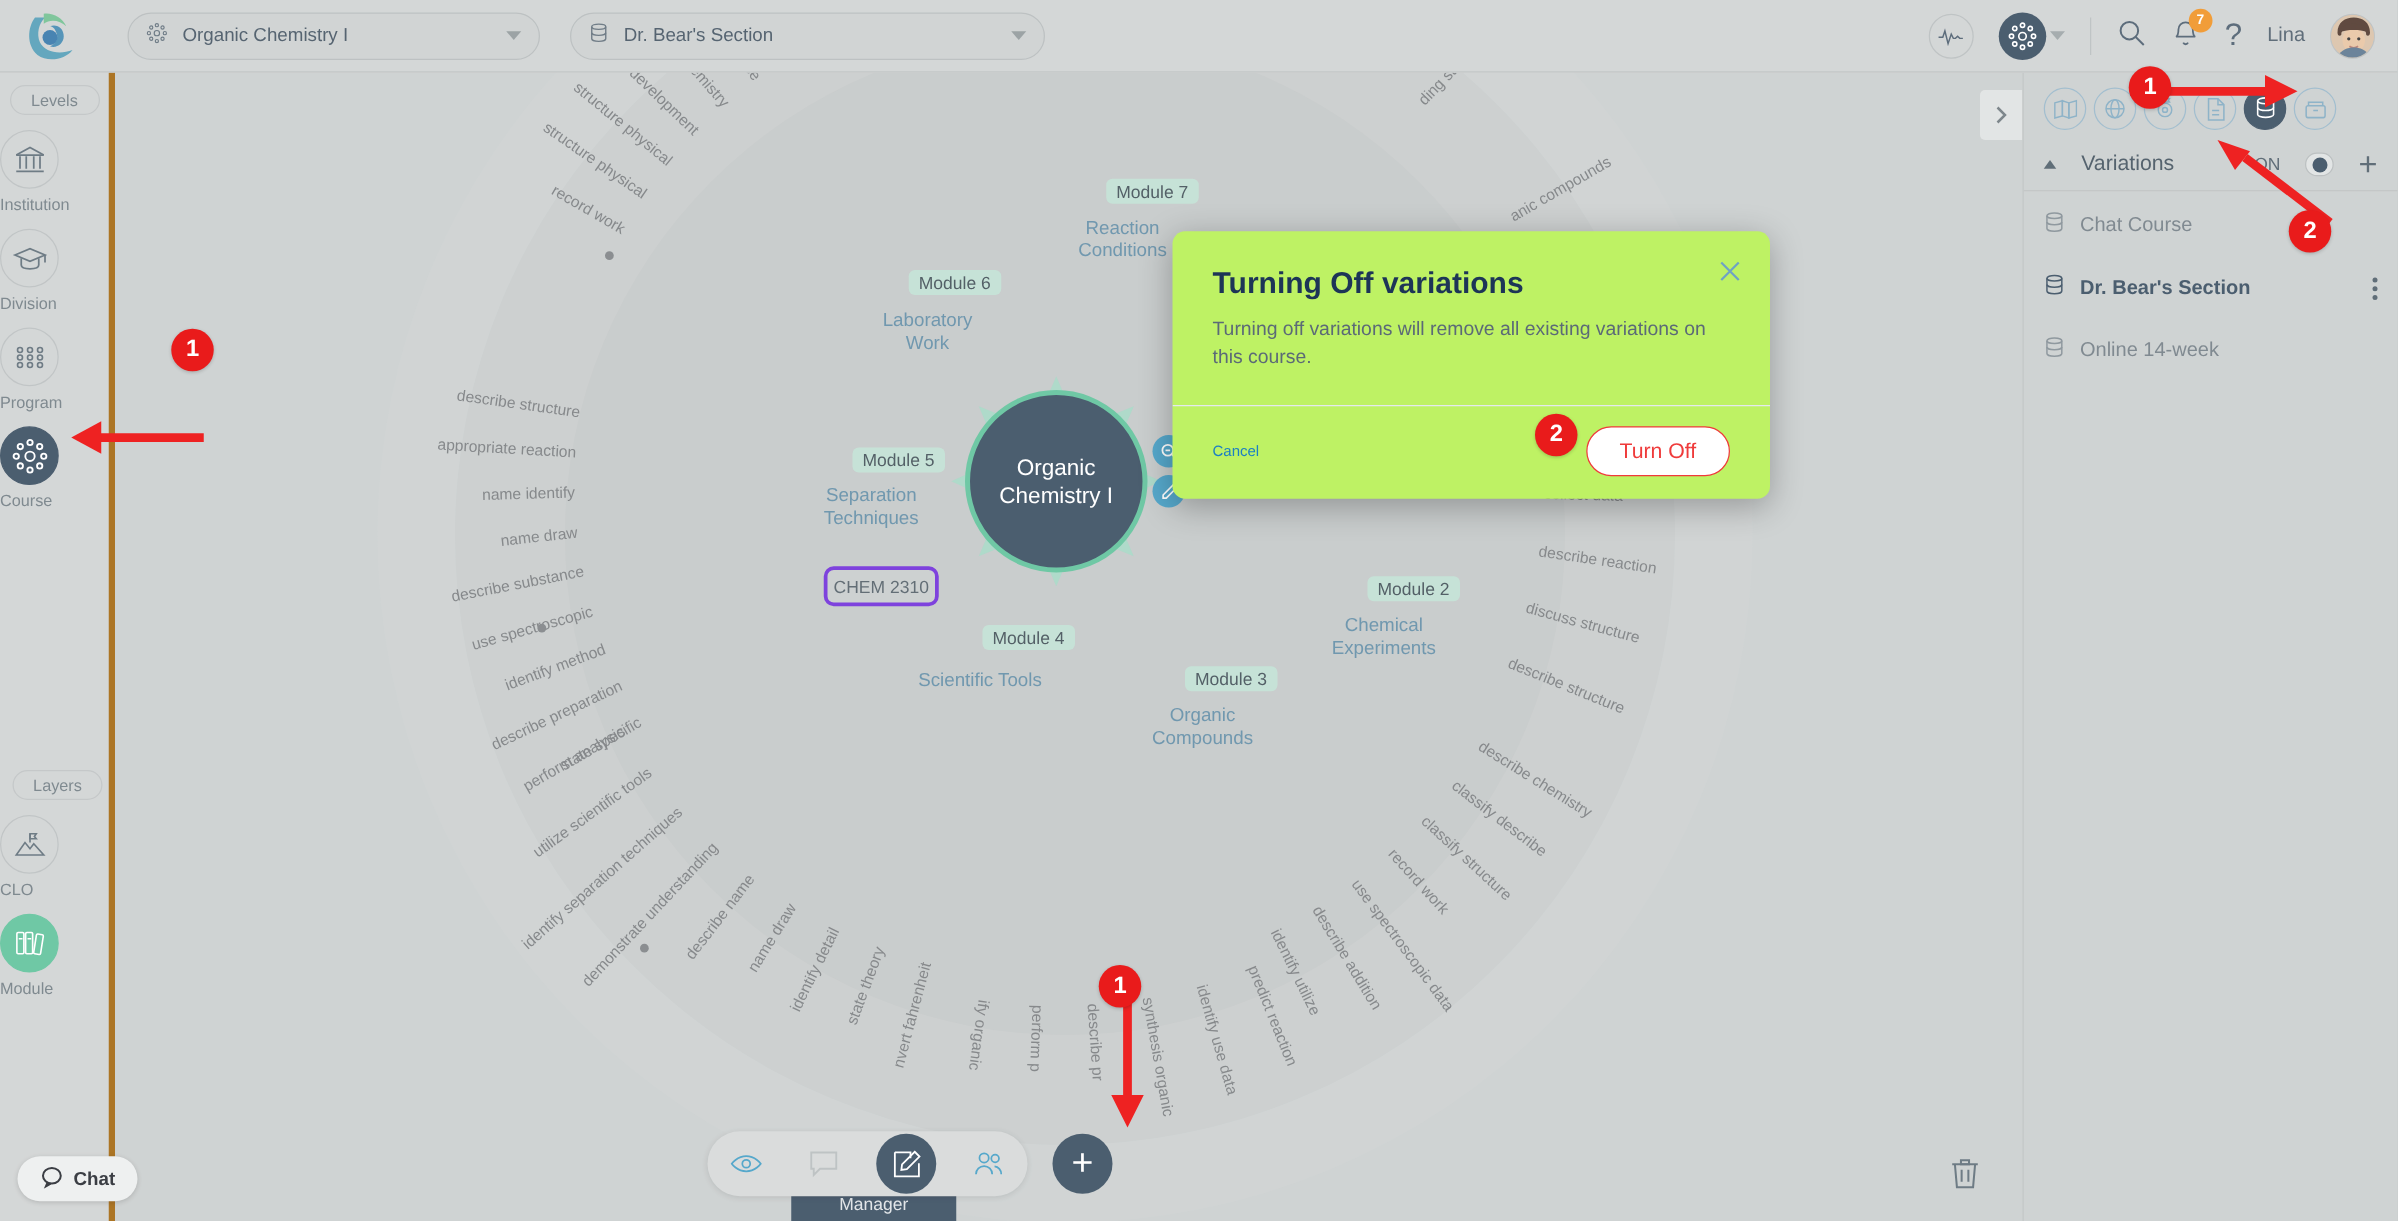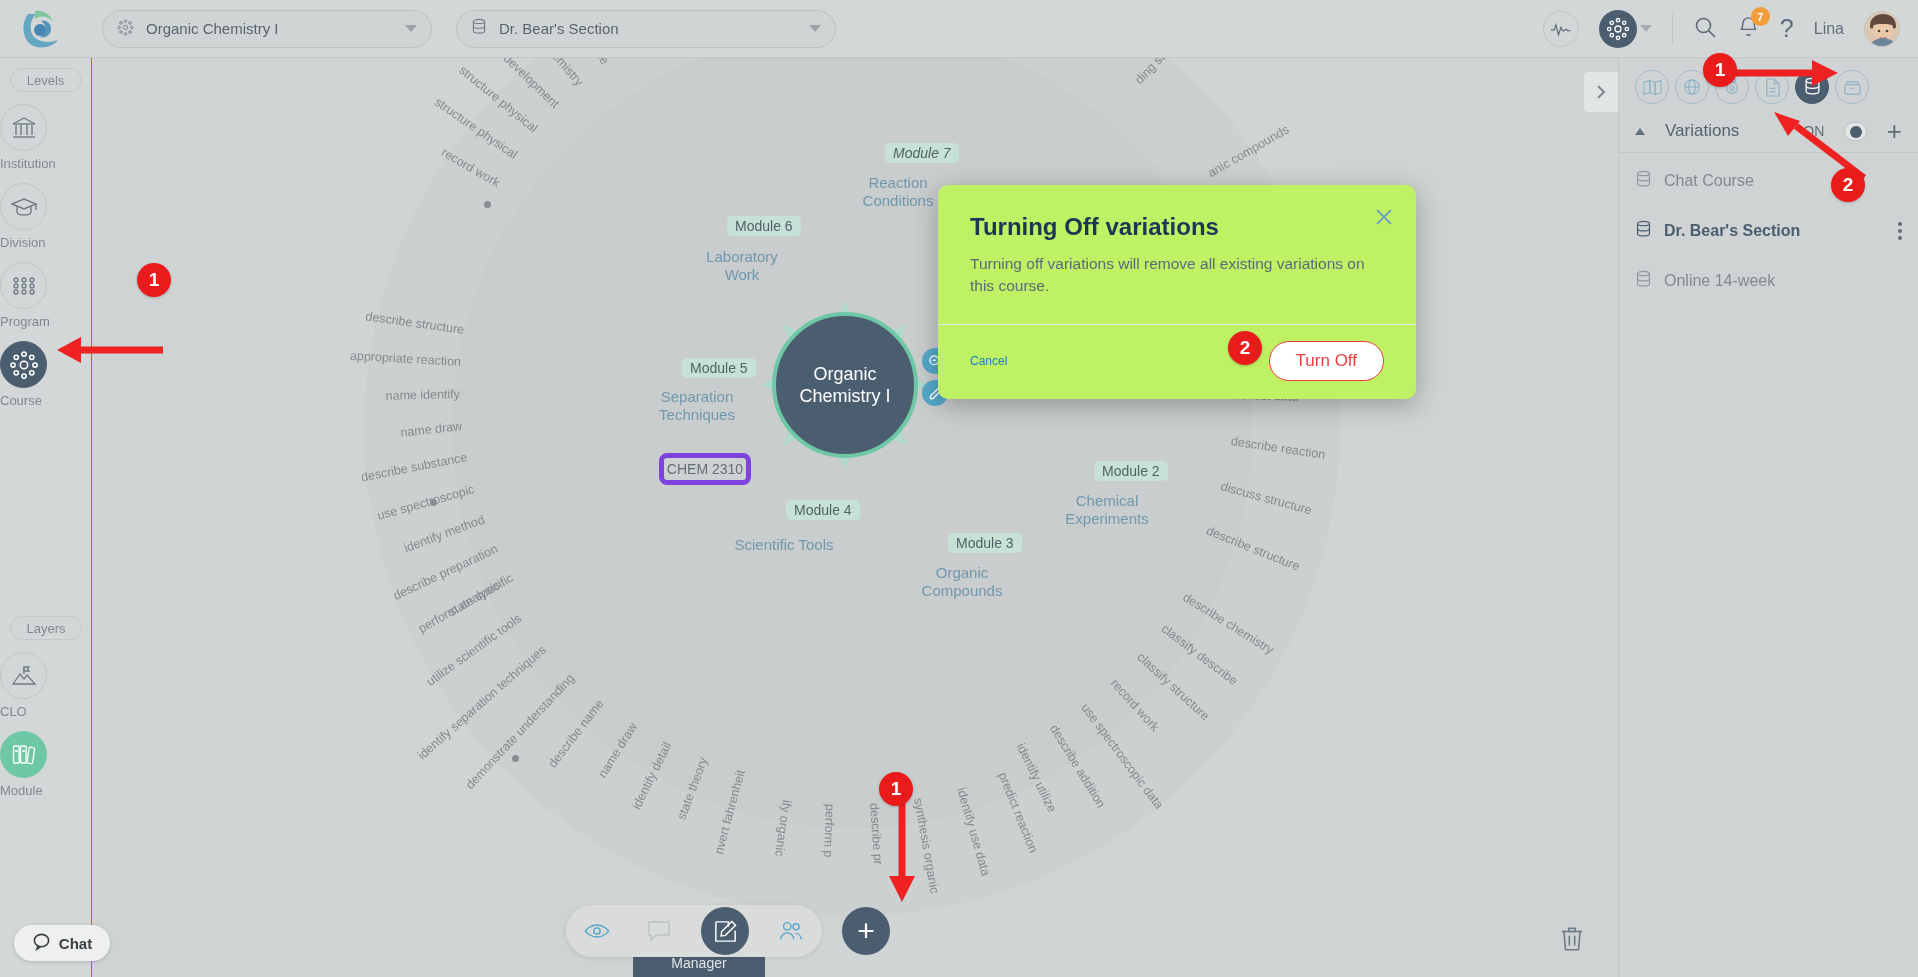--- a/index.html
+++ b/index.html
@@ -49,21 +49,21 @@
   }
   .user-name { color: #4a5a68; font-size: 16px; }
   .avatar {
     width: 36px; height: 36px; border-radius: 50%; overflow: hidden;
     background: #e4bf9c; border: 1px solid #b7bcbd; position: relative;
   }
 
   
   .rail {
     position: absolute; top: 58px; left: 0; width: 92px; height: 919px;
-    background: #cfd2d2; border-right: 1px solid #a16207; z-index: 30;
+    background: #cfd2d2; border-right: 5px solid #a16207; z-index: 30;
   }
   .rail-chip {
     margin: 10px auto 0; width: 72px; height: 24px; border-radius: 12px;
     border: 1px solid #bdc1c2; display: flex; align-items: center; justify-content: center;
     color: #6e7a81; font-size: 13px;
   }
   .rail-item { margin-top: 12px; display: flex; flex-direction: column; align-items: flex-start; }
   .rail-icon {
     width: 47px; height: 47px; border-radius: 50%; border: 1px solid #b9bebf;
     display: flex; align-items: center; justify-content: center; background: transparent;
@@ -108,21 +108,21 @@
     border-radius: 50%; background: #33485c; border: 4px solid #5cc199;
     display: flex; align-items: center; justify-content: center;
     text-align: center; color: #ffffff; font-size: 18px; line-height: 1.25; z-index: 6;
   }
   .mini-btn {
     position: absolute; width: 26px; height: 26px; border-radius: 50%;
     background: #3f9cc4; display: flex; align-items: center; justify-content: center; z-index: 8;
   }
   .code-pill {
     position: absolute; left: 567px; top: 395px; width: 92px; height: 32px;
-    border: 5px solid #6d28d9; border-radius: 8px; background: #c7cbcb;
+    border: 3px solid #6d28d9; border-radius: 8px; background: #c7cbcb;
     display: flex; align-items: center; justify-content: center;
     color: #4e5b64; font-size: 14px; z-index: 6;
   }
   .mod-chip {
     position: absolute; background: #bfdfd2; color: #3c4a52; font-size: 14px;
     padding: 2px 8px; border-radius: 5px; white-space: nowrap;
   }
   .mod-title {
     position: absolute; color: #5d8aa4; font-size: 15px; text-align: center;
     line-height: 1.2; white-space: pre-line;
@@ -487,21 +487,21 @@
         <div class="mod-title" style="left: 810px; top: 506px; width: 120px;">Organic
 Compounds</div>
         <div class="mod-chip" style="left: 694px; top: 442px;">Module 4</div>
         <div class="mod-title" style="left: 632px; top: 478px; width: 120px;">Scientific Tools</div>
         <div class="mod-chip" style="left: 590px; top: 300px;">Module 5</div>
         <div class="mod-title" style="left: 545px; top: 330px; width: 120px;">Separation
 Techniques</div>
         <div class="mod-chip" style="left: 635px; top: 158px;">Module 6</div>
         <div class="mod-title" style="left: 590px; top: 190px; width: 120px;">Laboratory
 Work</div>
-        <div class="mod-chip" style="left: 793px; top: 85px; font-style: italic;">Module 7</div>
+        <div class="mod-chip" style="left: 793px; top: 85px;">Module 7</div>
         <div class="mod-title" style="left: 746px; top: 116px; width: 120px;">Reaction
 Conditions</div>
       </div>
 
     <svg class="center-star" viewBox="0 0 172 172">
       <path d="M86 2 L104 44 L148 26 L130 68 L170 86 L130 104 L148 146 L104 128 L86 170 L68 128 L24 146 L42 104 L2 86 L42 68 L24 26 L68 44 Z" fill="#9fd7c2" opacity="0.85"></path>
     </svg>
     <div class="center-circle">
       <span style="white-space:pre-line">Organic
 Chemistry I</span>

